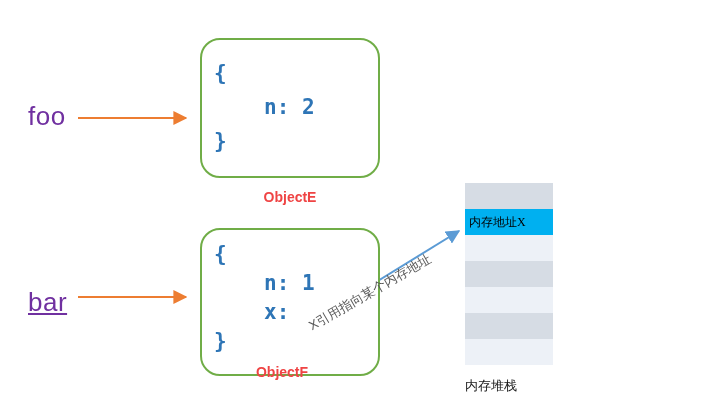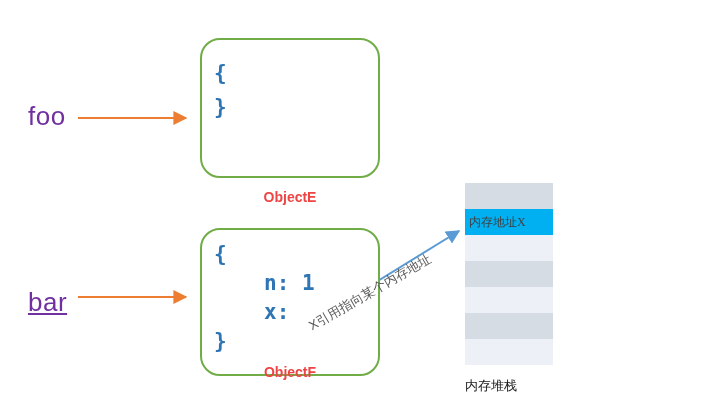--- a/index.html
+++ b/index.html
@@ -52,21 +52,21 @@
 
   .obj-label {
     position: absolute;
     width: 180px;
     text-align: center;
     color: #ef4444;
     font-weight: bold;
     font-size: 14px;
   }
   .label-e { left: 200px; top: 189px; }
-  .label-f { left: 200px; top: 364px; }
+  .label-f { left: 192px; top: 364px; }
 
   .ref-annotation {
     position: absolute;
     left: 310px;
     top: 318px;
     font-size: 13px;
     color: #595959;
     white-space: nowrap;
     transform: rotate(-30deg);
     transform-origin: 0 50%;
@@ -76,21 +76,21 @@
     position: absolute;
     left: 465px;
     top: 183px;
     width: 88px;
   }
   .mem-cell { height: 26px; }
   .cell-base { background: #D6DCE4; }
   .cell-alt  { background: #EDF1F7; }
   .cell-highlight {
     background: #00B0F0;
-    color: #404040;
+    color: #000000;
     font-size: 12px;
     line-height: 26px;
     padding-left: 4px;
     box-sizing: border-box;
     font-family: Liberation Serif, serif;
   }
   .memory-caption {
     position: absolute;
     left: 465px;
     top: 377px;
@@ -118,20 +118,21 @@
     <line x1="78" y1="297" x2="186" y2="297" stroke="#ED7D31" stroke-width="2" marker-end="url(#arrowOrange)"></line>
     <line x1="303" y1="327" x2="459" y2="231" stroke="#5B9BD5" stroke-width="2" marker-end="url(#arrowBlue)"></line>
   </svg>
 
   <div class="var-name var-foo">foo</div>
 
   <div class="var-name var-bar">bar</div>
 
   <div class="obj-box box-e">
     <div class="code-line">{</div>
+    <div class="code-line indent">n: 2</div>
     <div class="code-line">}</div>
   </div>
   <div class="obj-label label-e">ObjectE</div>
 
   <div class="obj-box box-f">
     <div class="code-line">{</div>
     <div class="code-line indent">n: 1</div>
     <div class="code-line indent">x:</div>
     <div class="code-line">}</div>
   </div>

